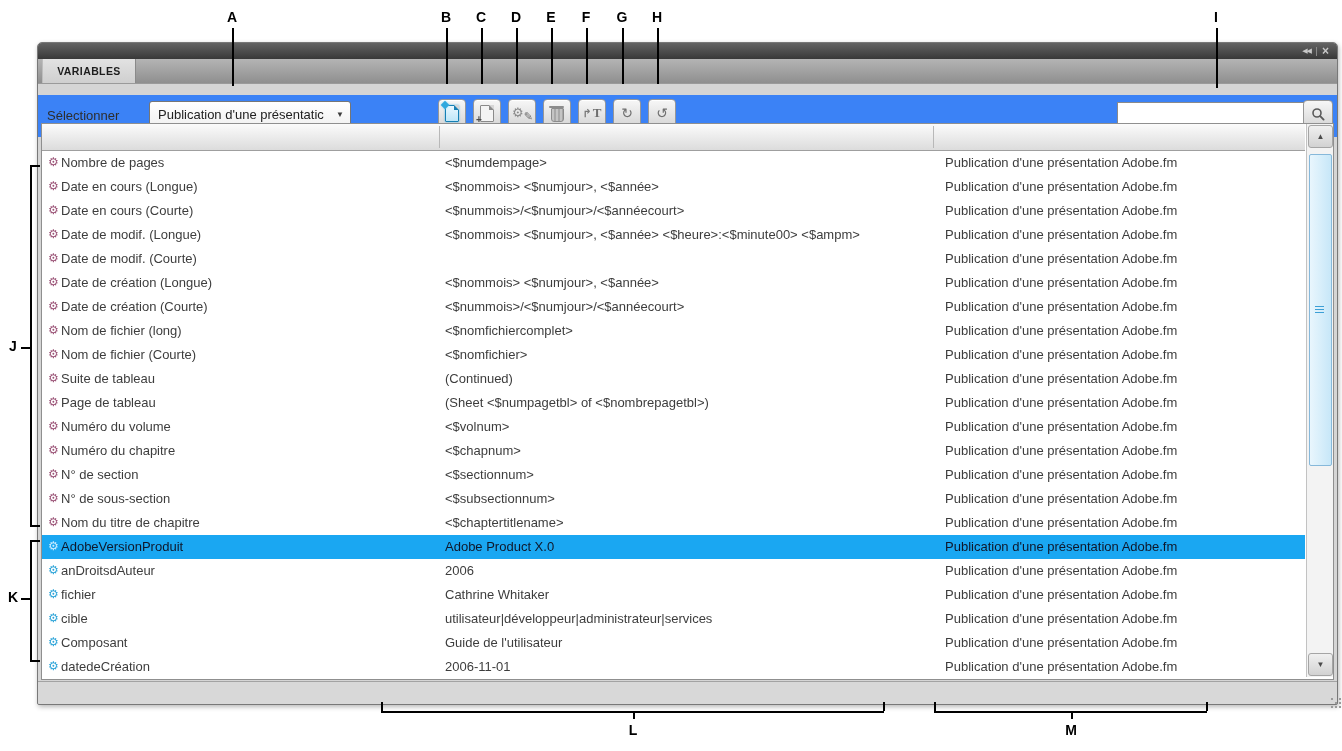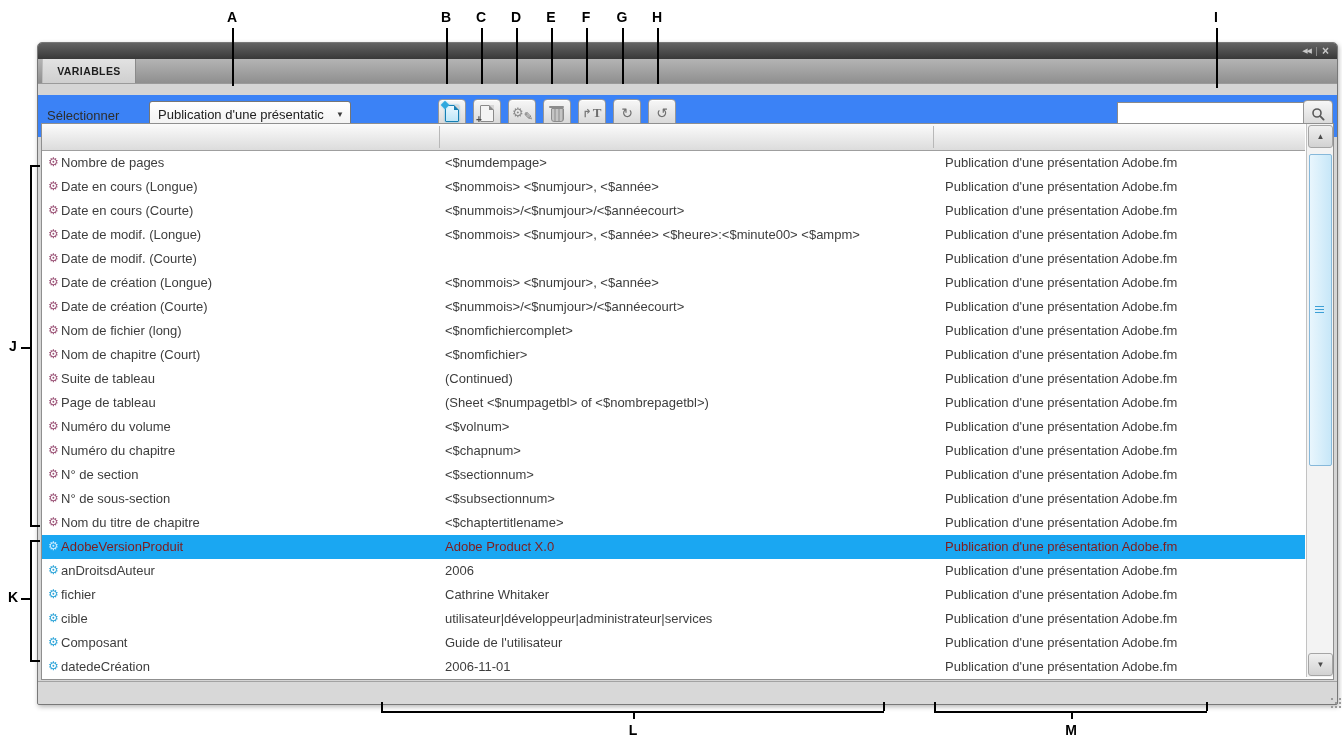--- a/index.html
+++ b/index.html
@@ -72,21 +72,21 @@
   .tbody{position:absolute;left:0;top:27px;width:1263px;height:528px;background:#fff;overflow:hidden;}
   .trow{position:relative;height:24px;cursor:default;}
   .trow .vicon{position:absolute;left:6px;top:4px;font-size:12px;line-height:14px;}
   .vicon.system{color:#9c5578;}
   .vicon.user{color:#2fa5d9;}
   .trow .cell{position:absolute;top:4px;font-size:13px;color:#3d3d3d;white-space:nowrap;}
   .cell.name{left:19px;}
   .cell.def{left:403px;}
   .cell.doc{left:897px;margin-left:6px;}
   .trow.sel{background:#1aa7f2;}
-  .trow.sel .cell{color:#7f1d1d;}
+  .trow.sel .cell{color:#0f172a;}
   .trow.sel .vicon{color:#c9ecff;}
 
   .vscroll{position:absolute;right:0;top:0;width:26px;height:553px;background:#f3f3f3;border-left:1px solid #c2c2c2;}
   .sc-btn{position:absolute;left:1px;width:23px;height:21px;border:1px solid #a5a5a5;border-radius:3px;
           background:linear-gradient(#f0f0f0,#d2d2d2);display:flex;align-items:center;justify-content:center;
           font-size:8px;color:#4a4a4a;cursor:pointer;}
   .sc-up{top:1px;}
   .sc-down{bottom:1px;}
   .sc-thumb{position:absolute;left:2px;top:30px;width:21px;height:310px;background:linear-gradient(90deg,#e9f6fd,#c7e7f8);
             border:1px solid #86b8da;border-radius:2px;cursor:grab;}
@@ -261,21 +261,21 @@
             <span class="cell doc">Publication d'une présentation Adobe.fm</span>
           </div>
           <div class="trow">
             <span class="vicon system">⚙</span>
             <span class="cell name">Nom de fichier (long)</span>
             <span class="cell def">&lt;$nomfichiercomplet&gt;</span>
             <span class="cell doc">Publication d'une présentation Adobe.fm</span>
           </div>
           <div class="trow">
             <span class="vicon system">⚙</span>
-            <span class="cell name">Nom de chapitre (Court)</span>
+            <span class="cell name">Nom de fichier (Courte)</span>
             <span class="cell def">&lt;$nomfichier&gt;</span>
             <span class="cell doc">Publication d'une présentation Adobe.fm</span>
           </div>
           <div class="trow">
             <span class="vicon system">⚙</span>
             <span class="cell name">Suite de tableau</span>
             <span class="cell def">(Continued)</span>
             <span class="cell doc">Publication d'une présentation Adobe.fm</span>
           </div>
           <div class="trow">

